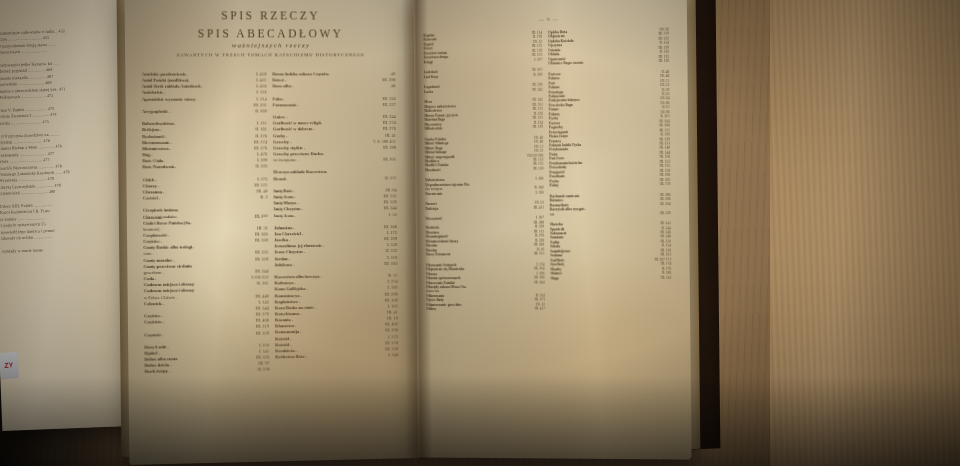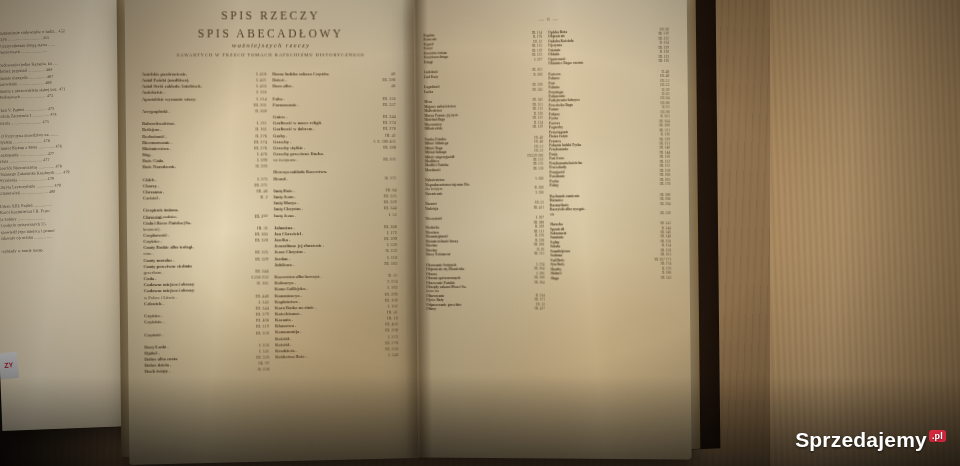--- a/index.html
+++ b/index.html
@@ -971,16 +971,13 @@
       <div class="foxing"></div>
       <div class="page-dark"></div>
     </div>
 
     <div class="gutter"></div>
   </div>
 
   <div class="shadow-bottom"></div>
   <div class="vignette"></div>
 
-  <div class="wm">
-    <span>Sprzedajemy</span><span class="dot">.pl</span>
-  </div>
 </div>
 
 </body></html>

